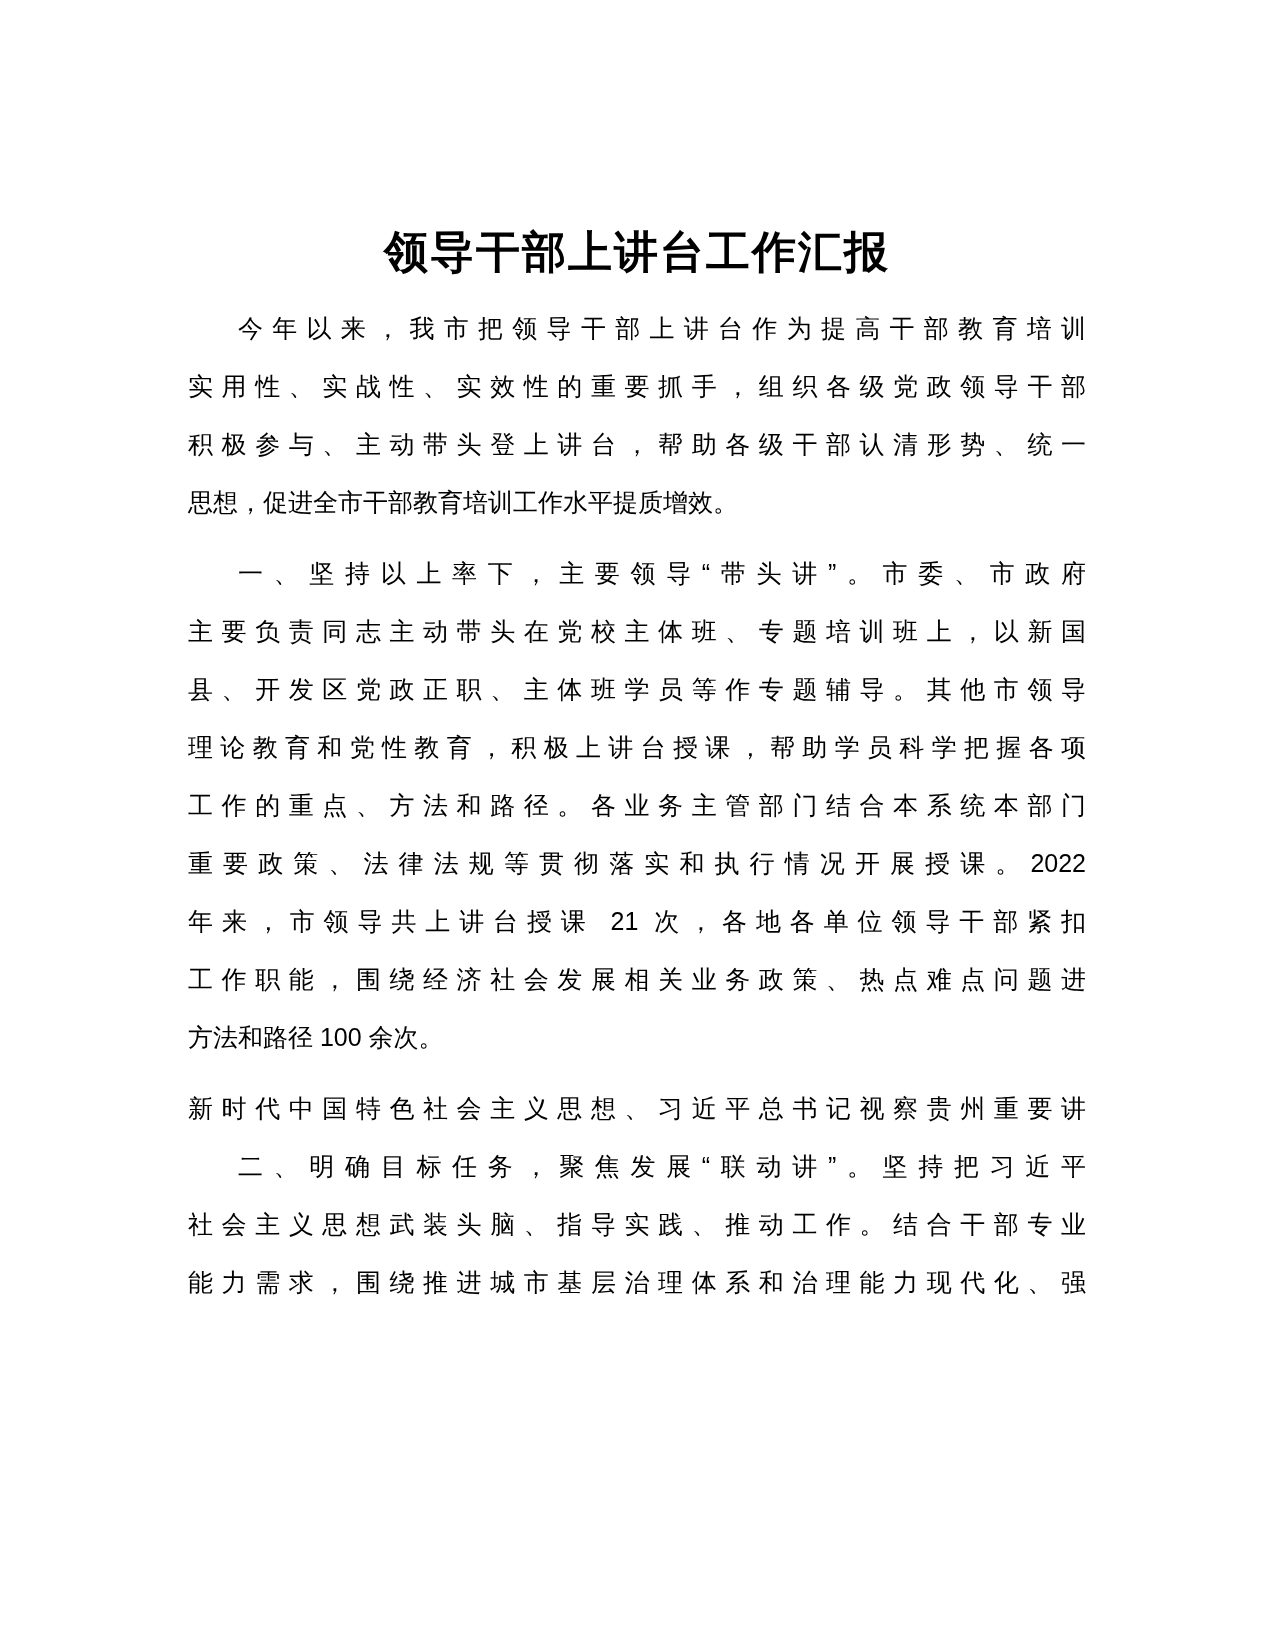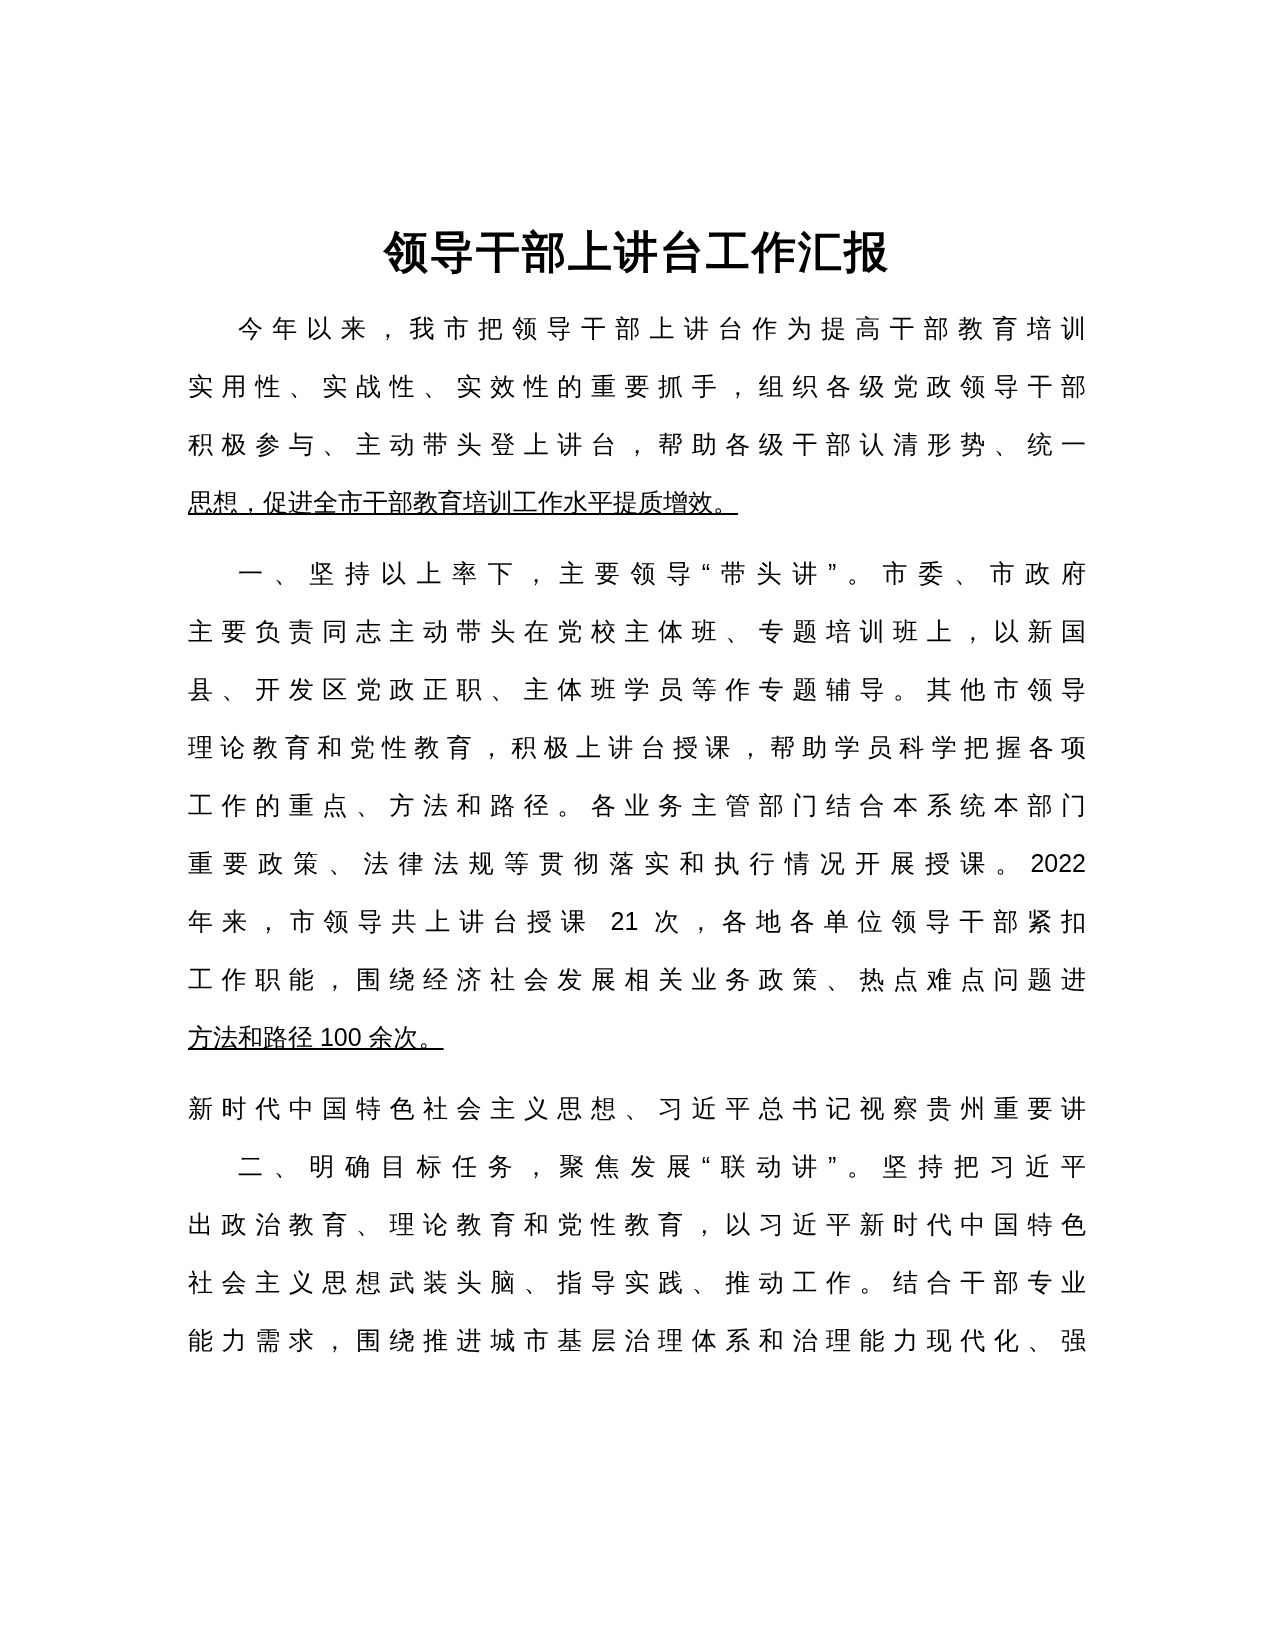--- a/index.html
+++ b/index.html
@@ -46,21 +46,20 @@
     white-space: nowrap;
     text-align: justify;
     text-align-last: justify;
     color: #000000;
   }
   .line.first {
     text-indent: 2em;
   }
   .line.endleft {
     text-align-last: left;
-    text-decoration: underline;
   }
 </style>
 </head>
 <body>
 
 <div class="page">
   <div class="doc">
     <h1 class="title">领导干部上讲台工作汇报</h1>
     <main id="doc-body">
         <div class="para">
@@ -76,19 +75,18 @@
           <div class="line">理论教育和党性教育，积极上讲台授课，帮助学员科学把握各项</div>
           <div class="line">工作的重点、方法和路径。各业务主管部门结合本系统本部门</div>
           <div class="line">重要政策、法律法规等贯彻落实和执行情况开展授课。2022</div>
           <div class="line">年来，市领导共上讲台授课 21 次，各地各单位领导干部紧扣</div>
           <div class="line">工作职能，围绕经济社会发展相关业务政策、热点难点问题进</div>
           <div class="line endleft">方法和路径 100 余次。</div>
         </div>
         <div class="para">
           <div class="line">新时代中国特色社会主义思想、习近平总书记视察贵州重要讲</div>
           <div class="line first">二、明确目标任务，聚焦发展“联动讲”。坚持把习近平</div>
-          <div class="line">出政治教育、理论教育和党性教育，以习近平新时代中国特色</div>
           <div class="line">社会主义思想武装头脑、指导实践、推动工作。结合干部专业</div>
           <div class="line">能力需求，围绕推进城市基层治理体系和治理能力现代化、强</div>
         </div>
       </main>
   </div>
 </div>
 
 </body></html>

